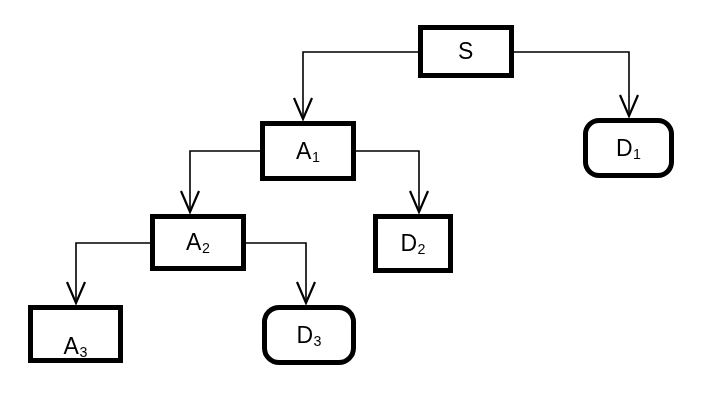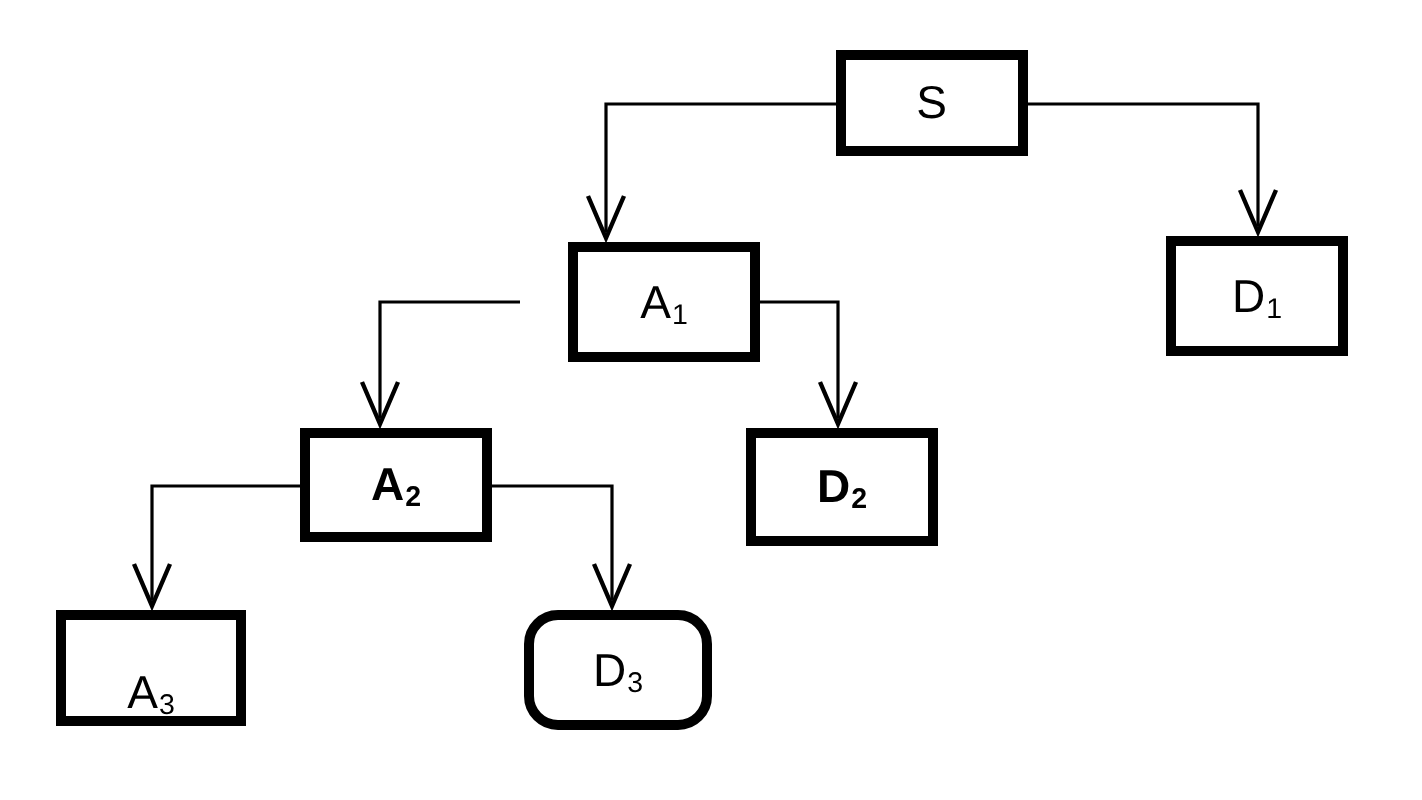--- a/index.html
+++ b/index.html
@@ -84,39 +84,39 @@
       <path d="M 297 282 L 306 303 L 315 282" fill="none" stroke="#000000" stroke-width="2.2"></path>
     </g>
   </svg>
 
   <div class="node-box" style="left:418px; top:25px; width:96px; height:53px;">
     <span class="node-label">
       <span>S</span><sub></sub>
     </span>
   </div>
 
-  <div class="node-box" style="left:583px; top:118px; width:91px; height:60px;">
+  <div class="node-box" style="left:583px; top:118px; width:91px; height:60px;border-radius:16px;">
     <span class="node-label">
       <span>D</span><sub>1</sub>
     </span>
   </div>
 
-  <div class="node-box" style="left:260px; top:121px; width:96px; height:60px;margin-left:24px;">
+  <div class="node-box" style="left:260px; top:121px; width:96px; height:60px;">
     <span class="node-label">
       <span>A</span><sub>1</sub>
     </span>
   </div>
 
-  <div class="node-box" style="left:373px; top:214px; width:96px; height:59px;font-weight:bold;">
+  <div class="node-box" style="left:373px; top:214px; width:80px; height:59px;">
     <span class="node-label">
       <span>D</span><sub>2</sub>
     </span>
   </div>
 
-  <div class="node-box" style="left:150px; top:214px; width:96px; height:57px;font-weight:bold;">
+  <div class="node-box" style="left:150px; top:214px; width:96px; height:57px;">
     <span class="node-label">
       <span>A</span><sub>2</sub>
     </span>
   </div>
 
   <div class="node-box" style="left:262px; top:305px; width:94px; height:60px;border-radius:17px;">
     <span class="node-label">
       <span>D</span><sub>3</sub>
     </span>
   </div>

